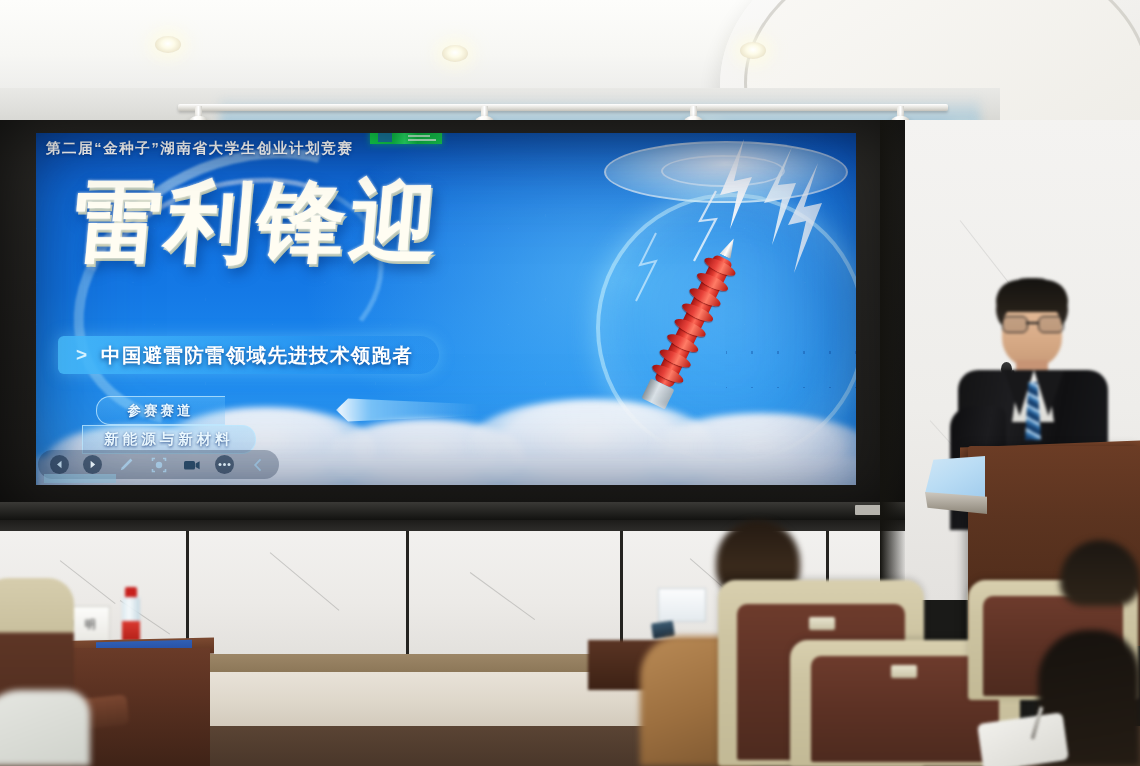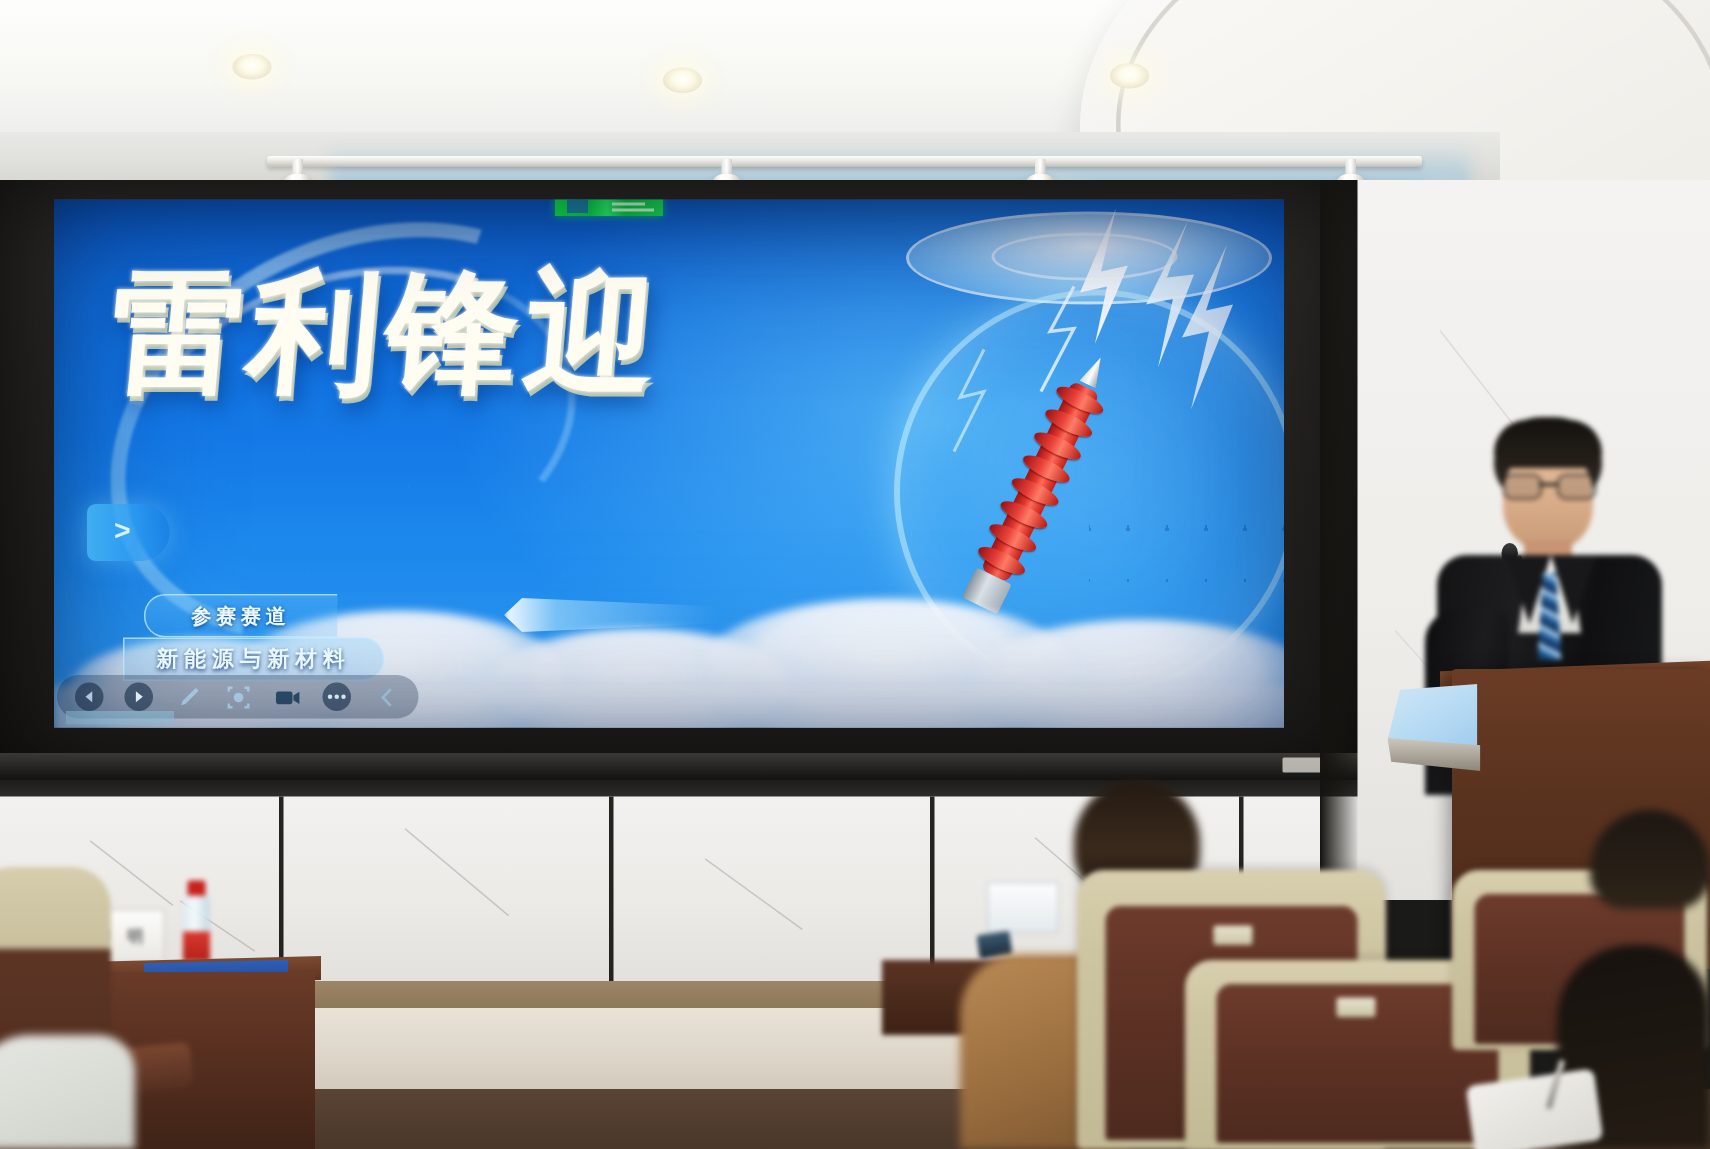--- a/index.html
+++ b/index.html
@@ -585,24 +585,26 @@
       <div class="cloud" style="left:10px;top:52px;width:180px;height:70px;"></div>
       <div class="cloud" style="left:120px;top:34px;width:220px;height:86px;"></div>
       <div class="cloud" style="left:290px;top:46px;width:200px;height:74px;"></div>
       <div class="cloud" style="left:430px;top:26px;width:250px;height:96px;"></div>
       <div class="cloud" style="left:610px;top:40px;width:230px;height:82px;"></div>
       <div class="cloud" style="left:0;top:84px;width:840px;height:44px;border-radius:0;background:linear-gradient(180deg,rgba(255,255,255,.55),#ffffff);"></div>
     </div>
 
     <div class="slide-vignette"></div>
 
+    <div class="slide-header">第二届“金种子”湖南省大学生创业计划竞赛</div>
     <div class="slide-title">雷利锋迎</div>
 
     <div class="subtitle-bar">
       <span class="subtitle-chev">&gt;</span>
+      <span class="subtitle-text">中国避雷防雷领域先进技术领跑者</span>
     </div>
 
     <div class="track-row">
       <div class="pill pill-a">参赛赛道</div>
       <div class="pill pill-b">新能源与新材料</div>
     </div>
     <div class="beam"></div>
 
     <div class="glitch">
 

